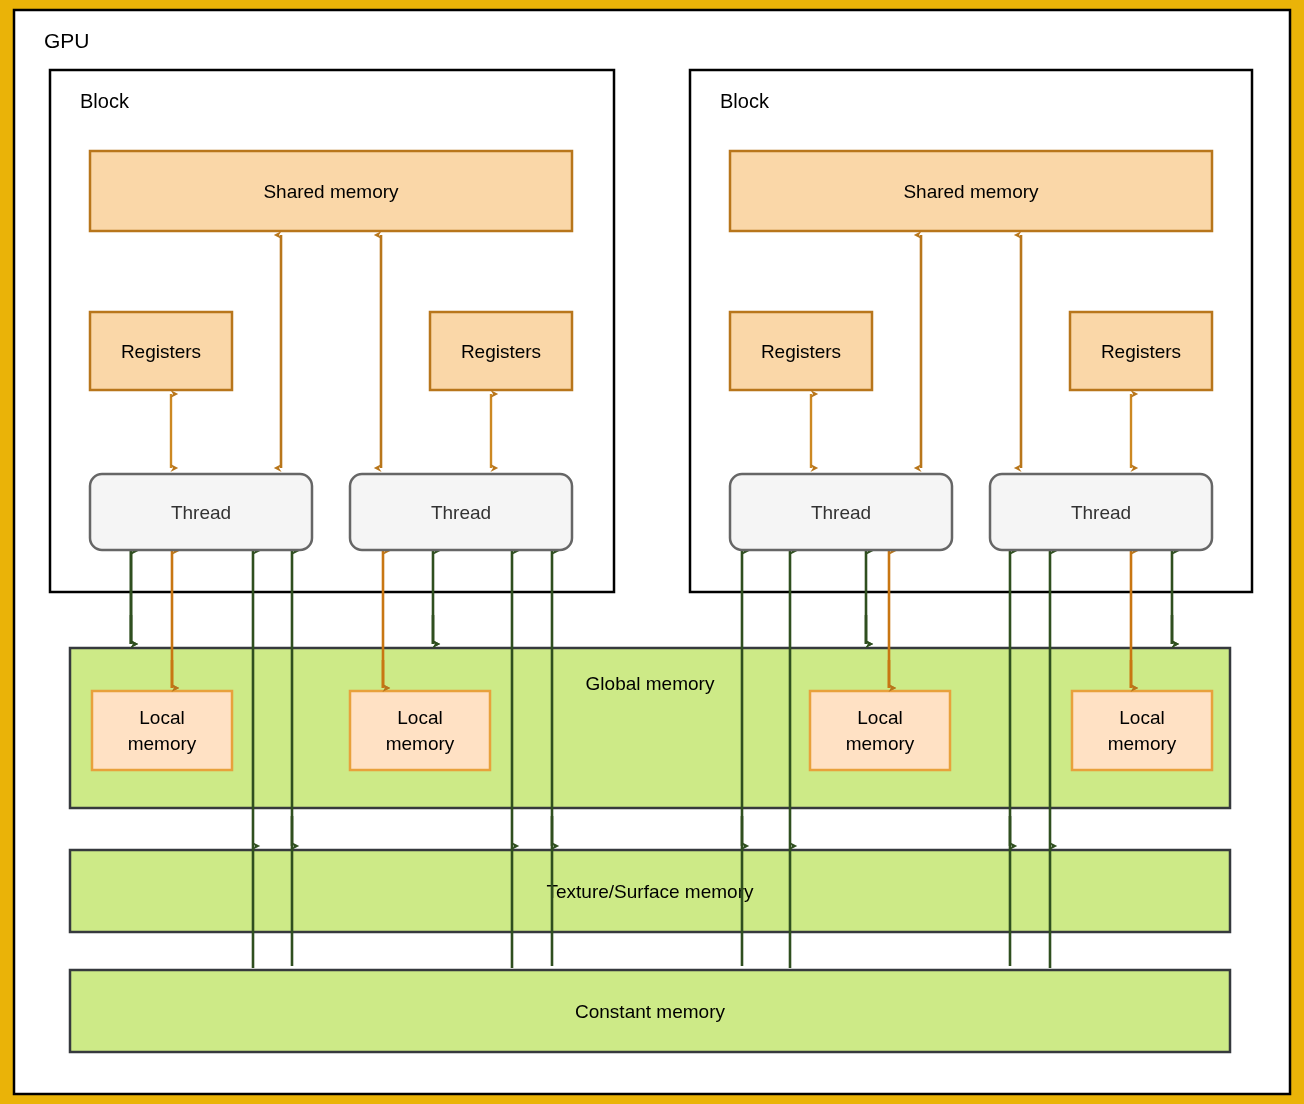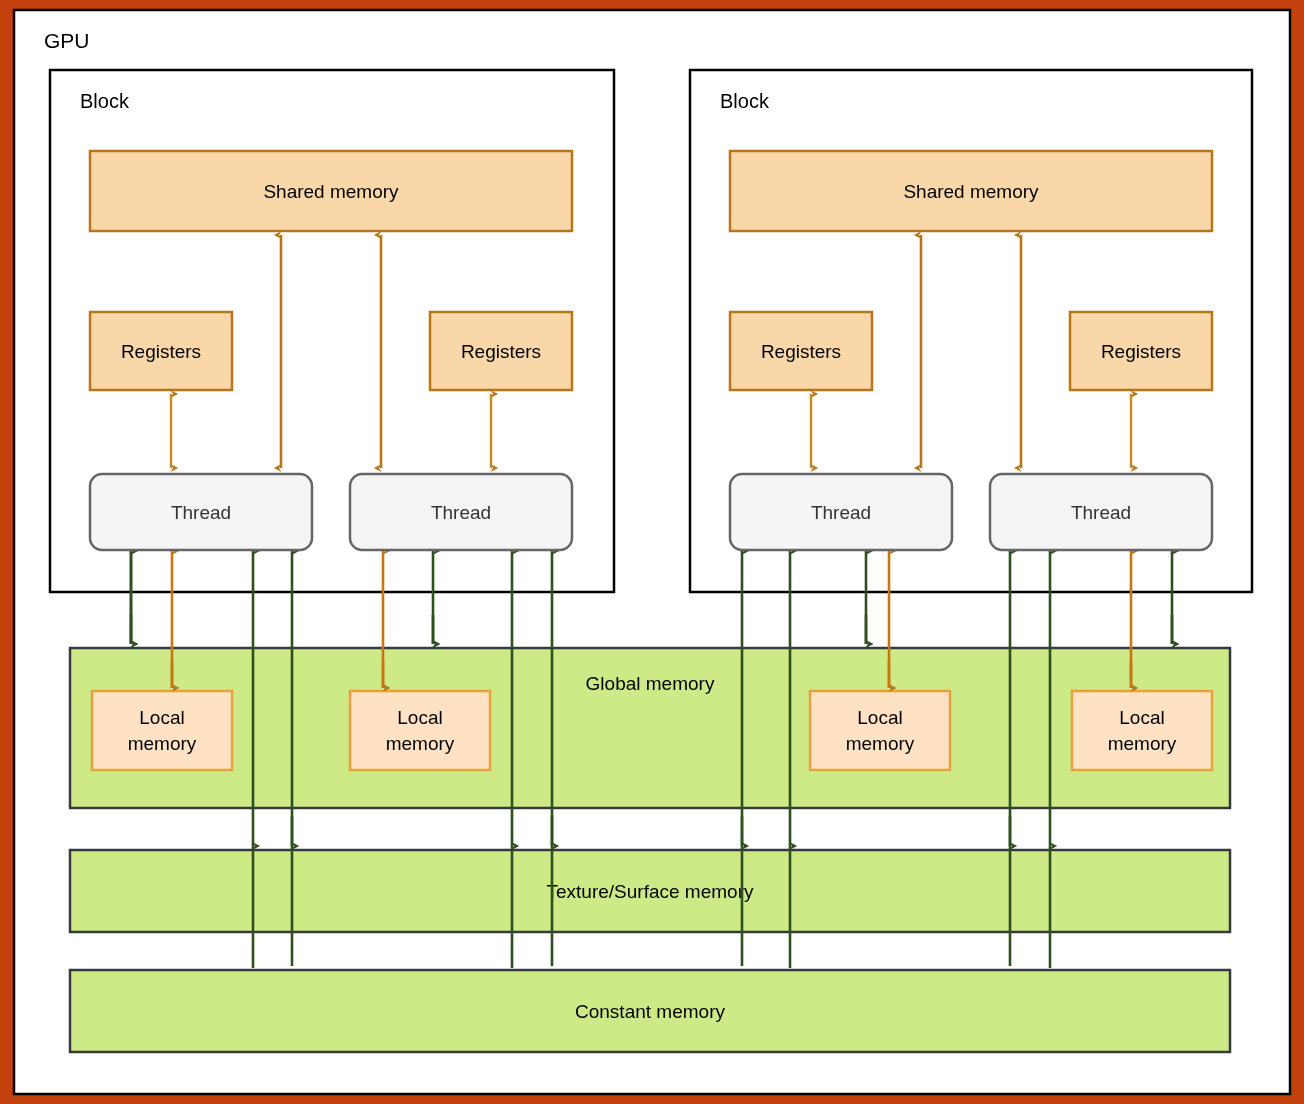--- a/index.html
+++ b/index.html
@@ -4,21 +4,21 @@
 <style>
   html, body {
     margin: 0;
     padding: 0;
     background: #ffffff;
   }
   #canvas {
     position: relative;
     width: 1304px;
     height: 1104px;
-    background: #c2410c;
+    background: #eab308;
     font-family: "Liberation Sans", sans-serif;
   }
   svg { display: block; }
   .lbl {
     font-family: "Liberation Sans", sans-serif;
     fill: #000000;
   }
   .lbl-gpu   { font-size: 21px; }
   .lbl-block { font-size: 20px; }
   .lbl-box   { font-size: 19px; }

